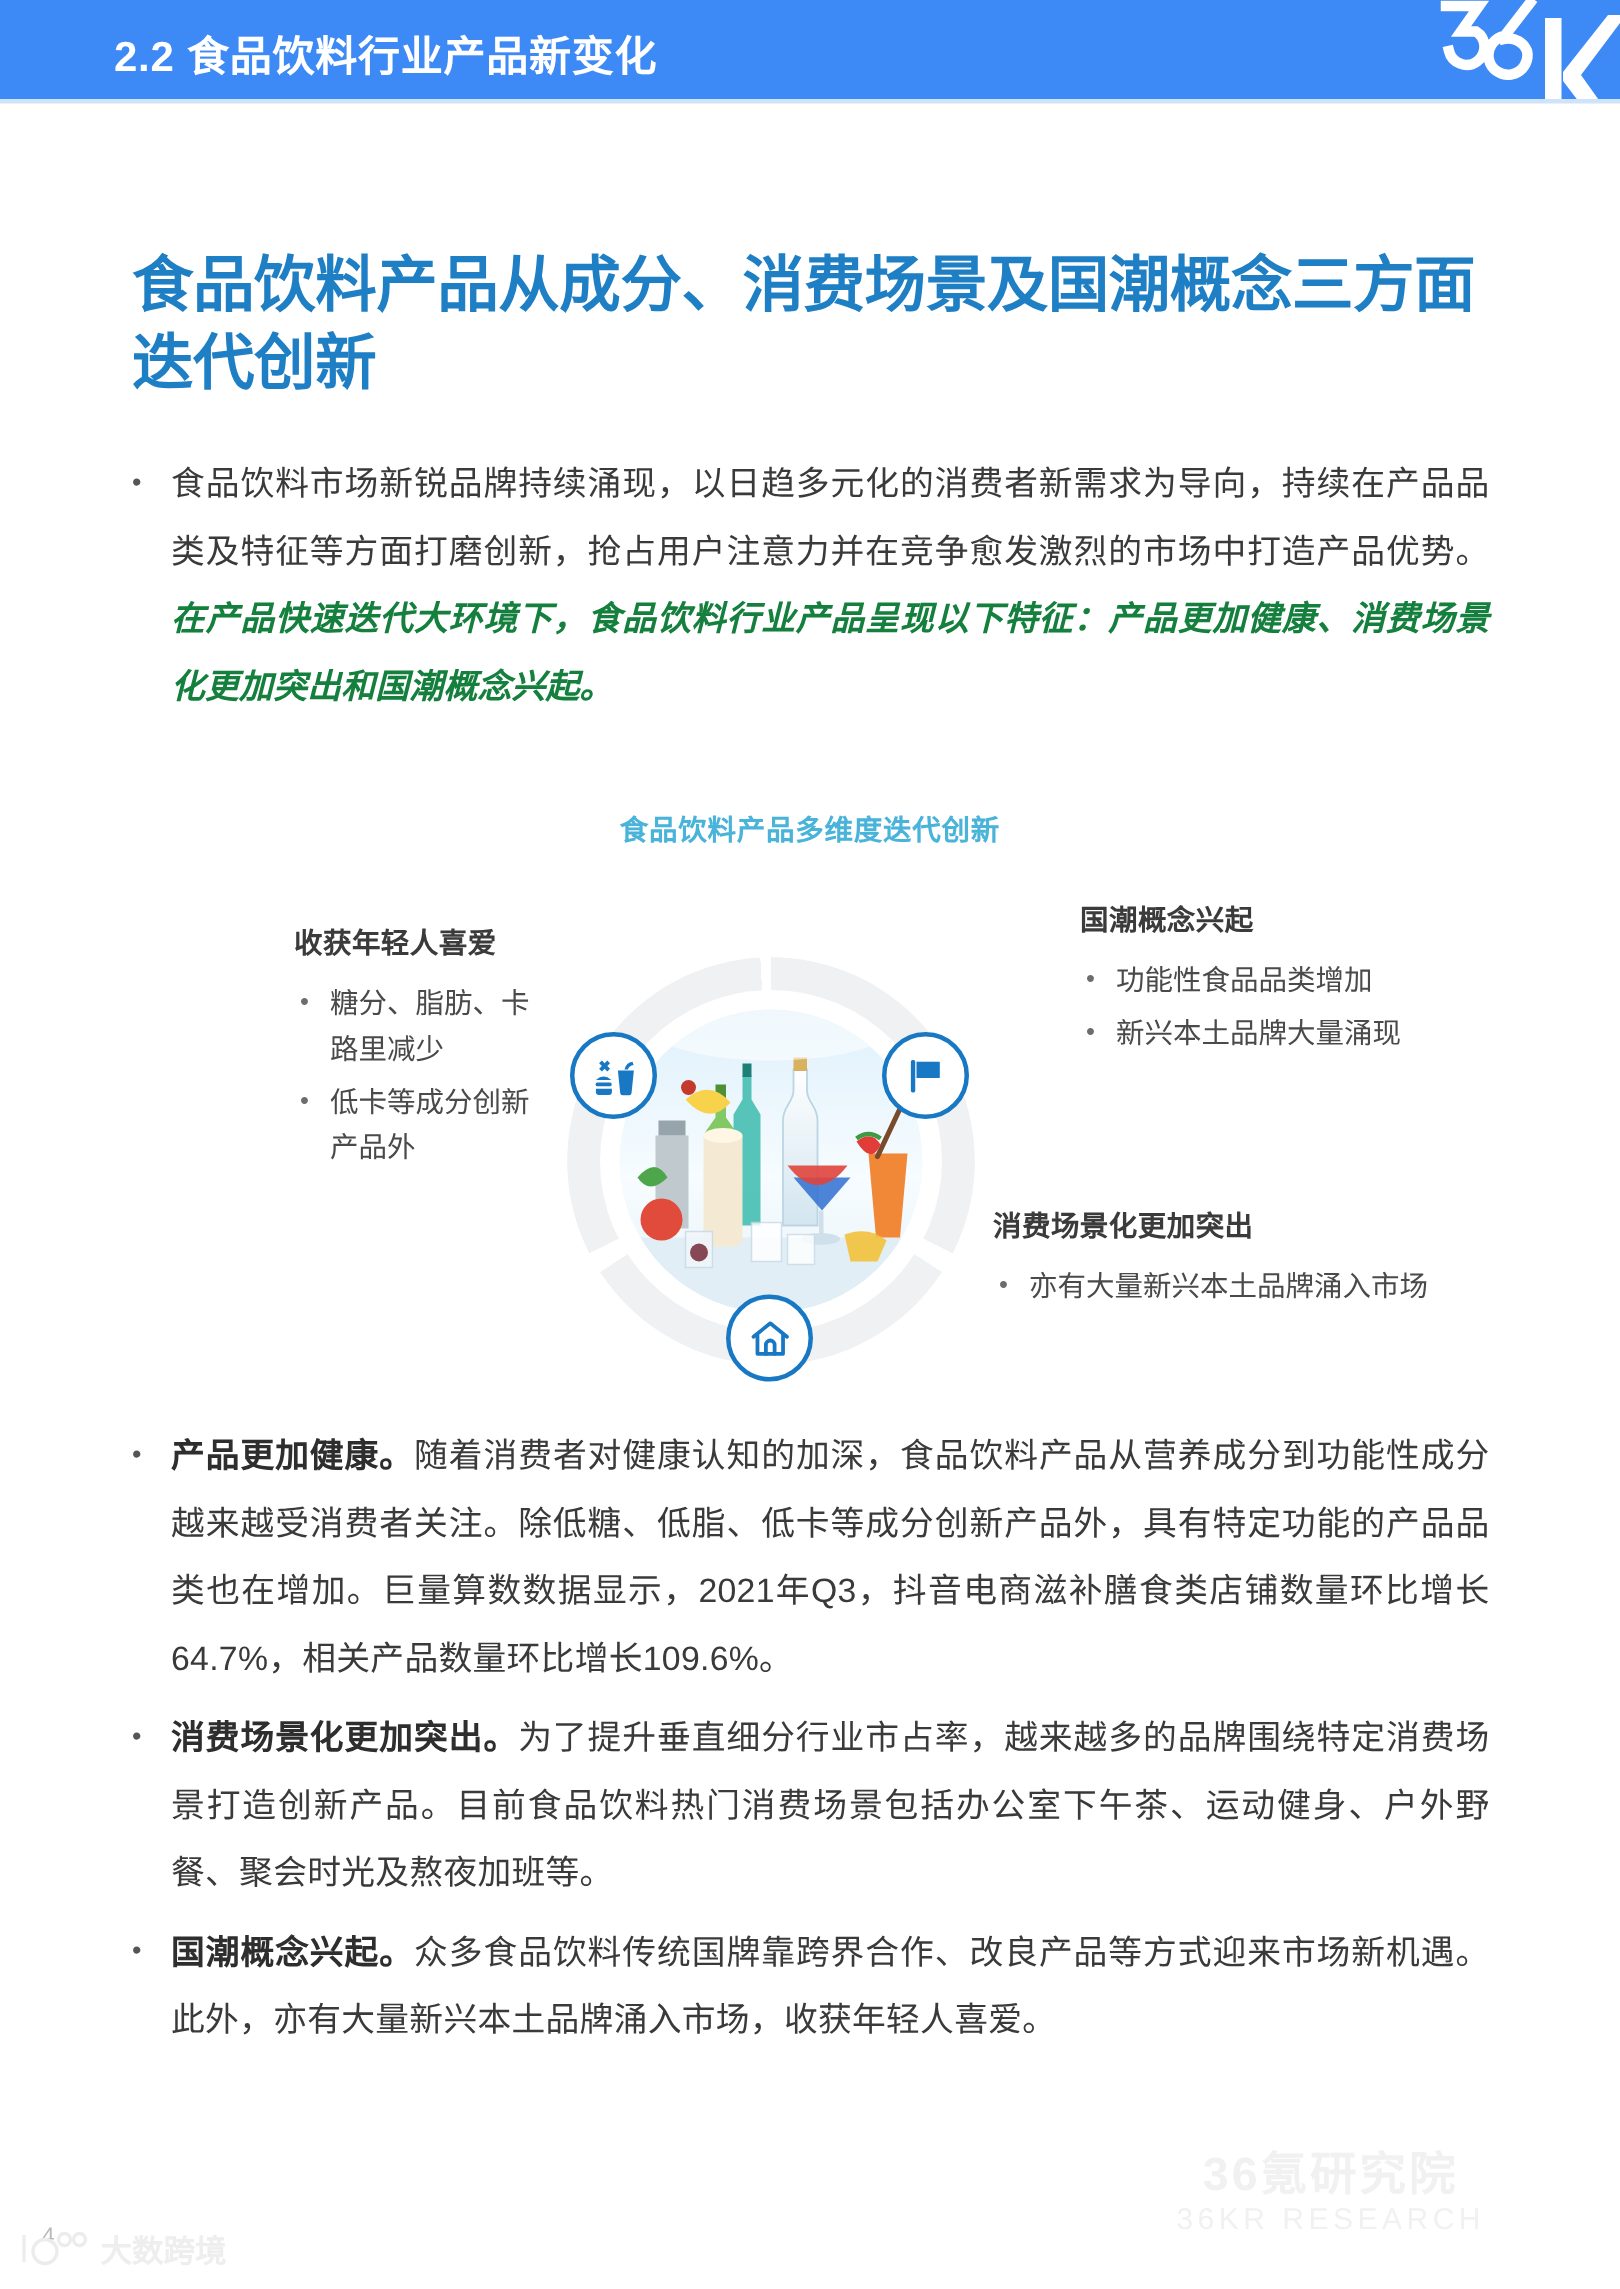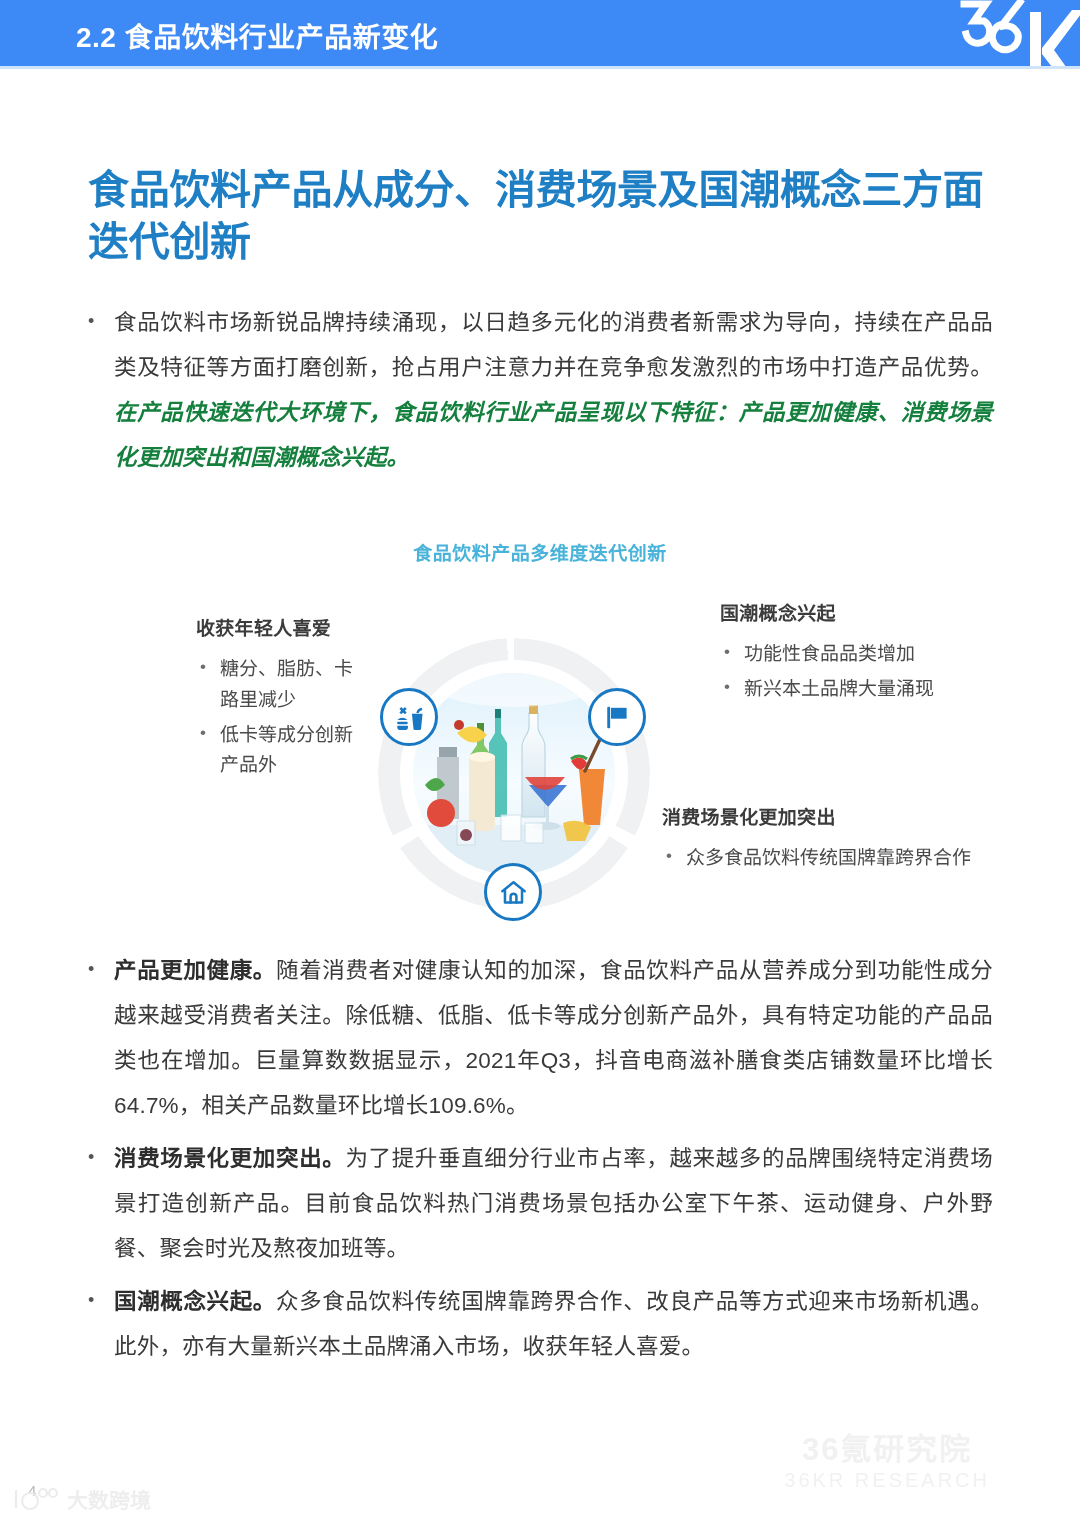--- a/index.html
+++ b/index.html
@@ -332,21 +332,21 @@
       <div class="lab-title">国潮概念兴起</div>
       <ul class="lab-list">
         <li>功能性食品品类增加</li>
         <li>新兴本土品牌大量涌现</li>
       </ul>
     </div>
 
     <div class="lab lab-scene">
       <div class="lab-title">消费场景化更加突出</div>
       <ul class="lab-list">
-        <li>众多食品饮料传统国牌靠跨界合作</li>
+        <li>亦有大量新兴本土品牌涌入市场</li>
       </ul>
     </div>
 
     <div class="diagram">
       <div class="ring-seg"></div>
       <div class="inner-white"></div>
 
       <div class="photo">
         <svg viewBox="0 0 202 202" aria-hidden="true">
           <defs>

